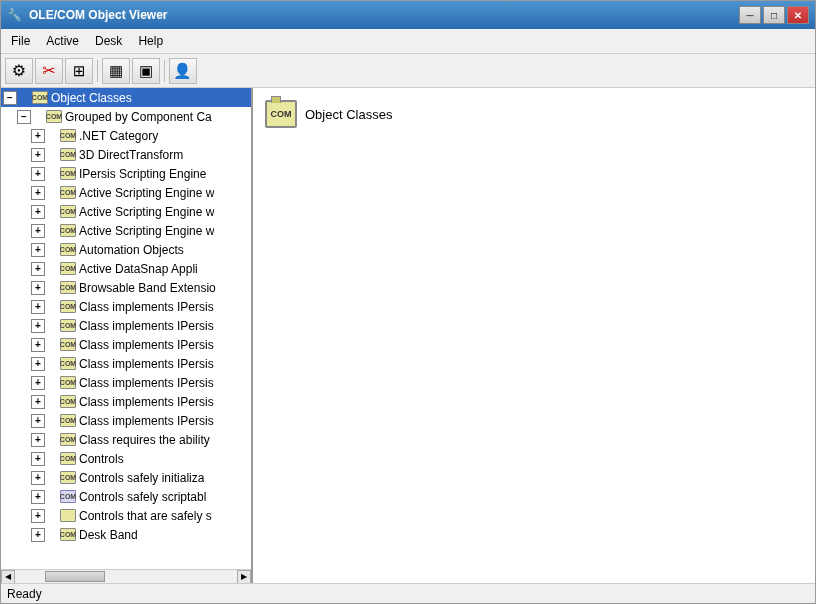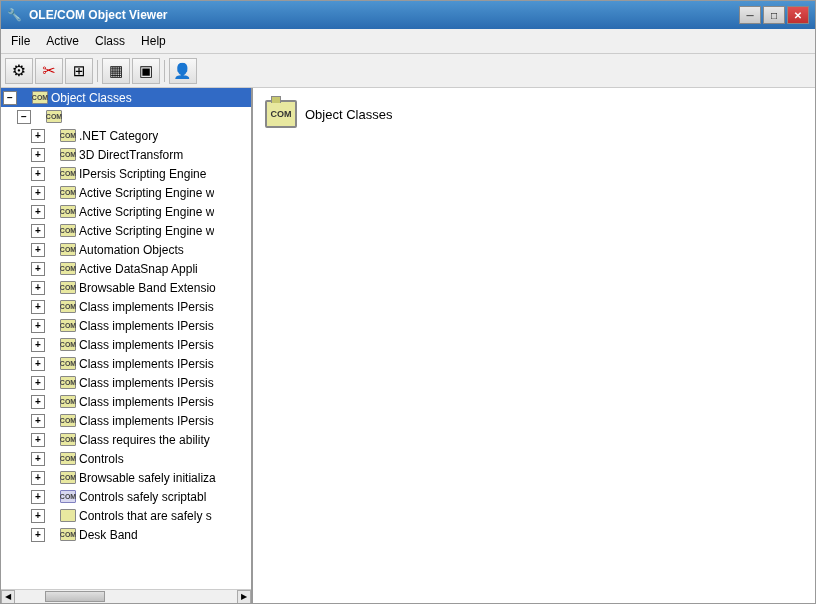--- a/index.html
+++ b/index.html
@@ -307,21 +307,21 @@
     <div class="title-bar-controls">
       <div class="title-btn">─</div>
       <div class="title-btn">□</div>
       <div class="title-btn close">✕</div>
     </div>
   </div>
 
   <div class="menu-bar">
     <div class="menu-item">File</div>
     <div class="menu-item">Active</div>
-    <div class="menu-item">Class</div>
+    <div class="menu-item">Desk</div>
     <div class="menu-item">Help</div>
   </div>
 
   <div class="toolbar">
     <div class="tool-btn" title="Registry">
       <span style="font-size:16px;">⚙</span>
     </div>
     <div class="tool-btn" title="Disconnect">
       <span style="font-size:16px; color:#c00;">✂</span>
     </div>
@@ -354,20 +354,21 @@
           <span class="tree-spacer" style="width:3px;"></span>
           <span class="tree-label">Object Classes</span>
         </div>
 
         <div class="tree-item">
           <span class="tree-indent" style="width:16px;"></span>
           <span class="tree-toggle">−</span>
           <span class="tree-spacer"></span>
           <span class="icon-com">COM</span>
           <span class="tree-spacer" style="width:3px;"></span>
+          <span class="tree-label">Grouped by Component Ca</span>
         </div>
 
         <div class="tree-item">
           <span class="tree-indent" style="width:30px;"></span>
           <span class="tree-toggle">+</span>
           <span class="tree-spacer"></span>
           <span class="icon-com">COM</span>
           <span class="tree-spacer" style="width:3px;"></span>
           <span class="tree-label">.NET Category</span>
         </div>
@@ -524,21 +525,21 @@
           <span class="tree-spacer" style="width:3px;"></span>
           <span class="tree-label">Controls</span>
         </div>
 
         <div class="tree-item">
           <span class="tree-indent" style="width:30px;"></span>
           <span class="tree-toggle">+</span>
           <span class="tree-spacer"></span>
           <span class="icon-com">COM</span>
           <span class="tree-spacer" style="width:3px;"></span>
-          <span class="tree-label">Browsable safely initializa</span>
+          <span class="tree-label">Controls safely initializa</span>
         </div>
 
         <div class="tree-item">
           <span class="tree-indent" style="width:30px;"></span>
           <span class="tree-toggle">+</span>
           <span class="tree-spacer"></span>
           <span class="icon-com" style="background:#d8d8f0; border-color:#8080c0;">COM</span>
           <span class="tree-spacer" style="width:3px;"></span>
           <span class="tree-label">Controls safely scriptabl</span>
         </div>
@@ -576,14 +577,17 @@
       <div class="detail-header">
         <div class="com-icon">
           <span>COM</span>
         </div>
         <span class="detail-title">Object Classes</span>
       </div>
     </div>
 
   </div>
 
+  <div class="status-bar">
+    <span>Ready</span>
+  </div>
 
 </div>
 
 </body></html>

